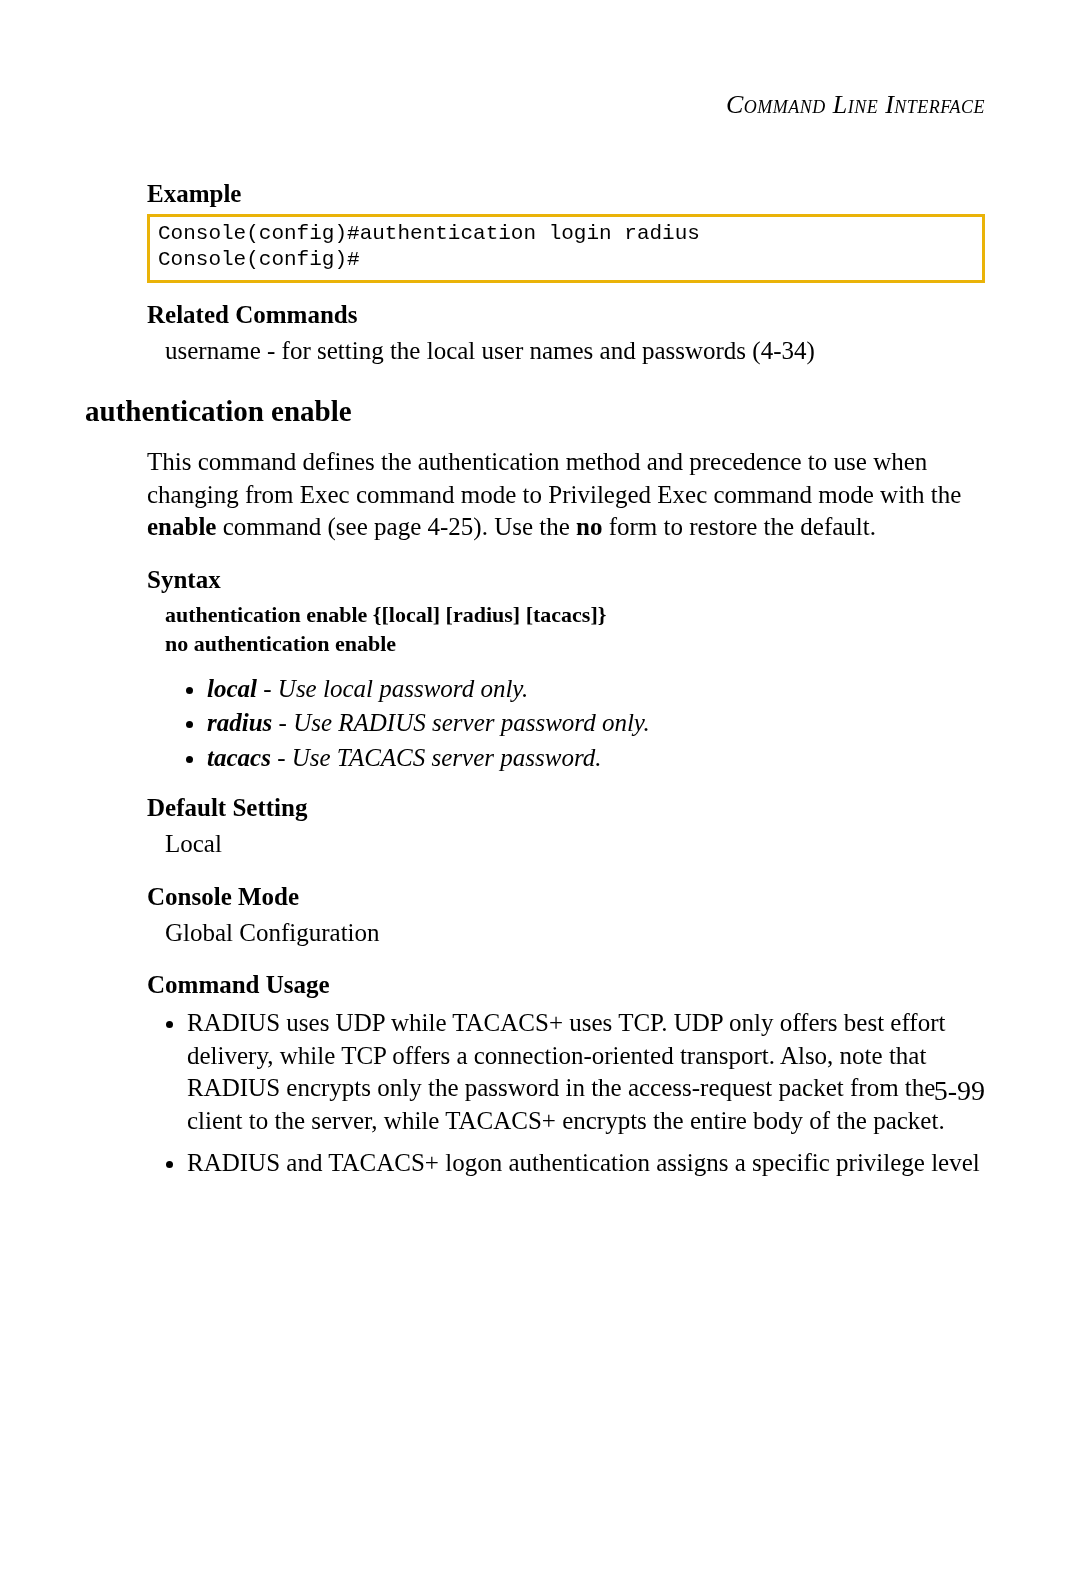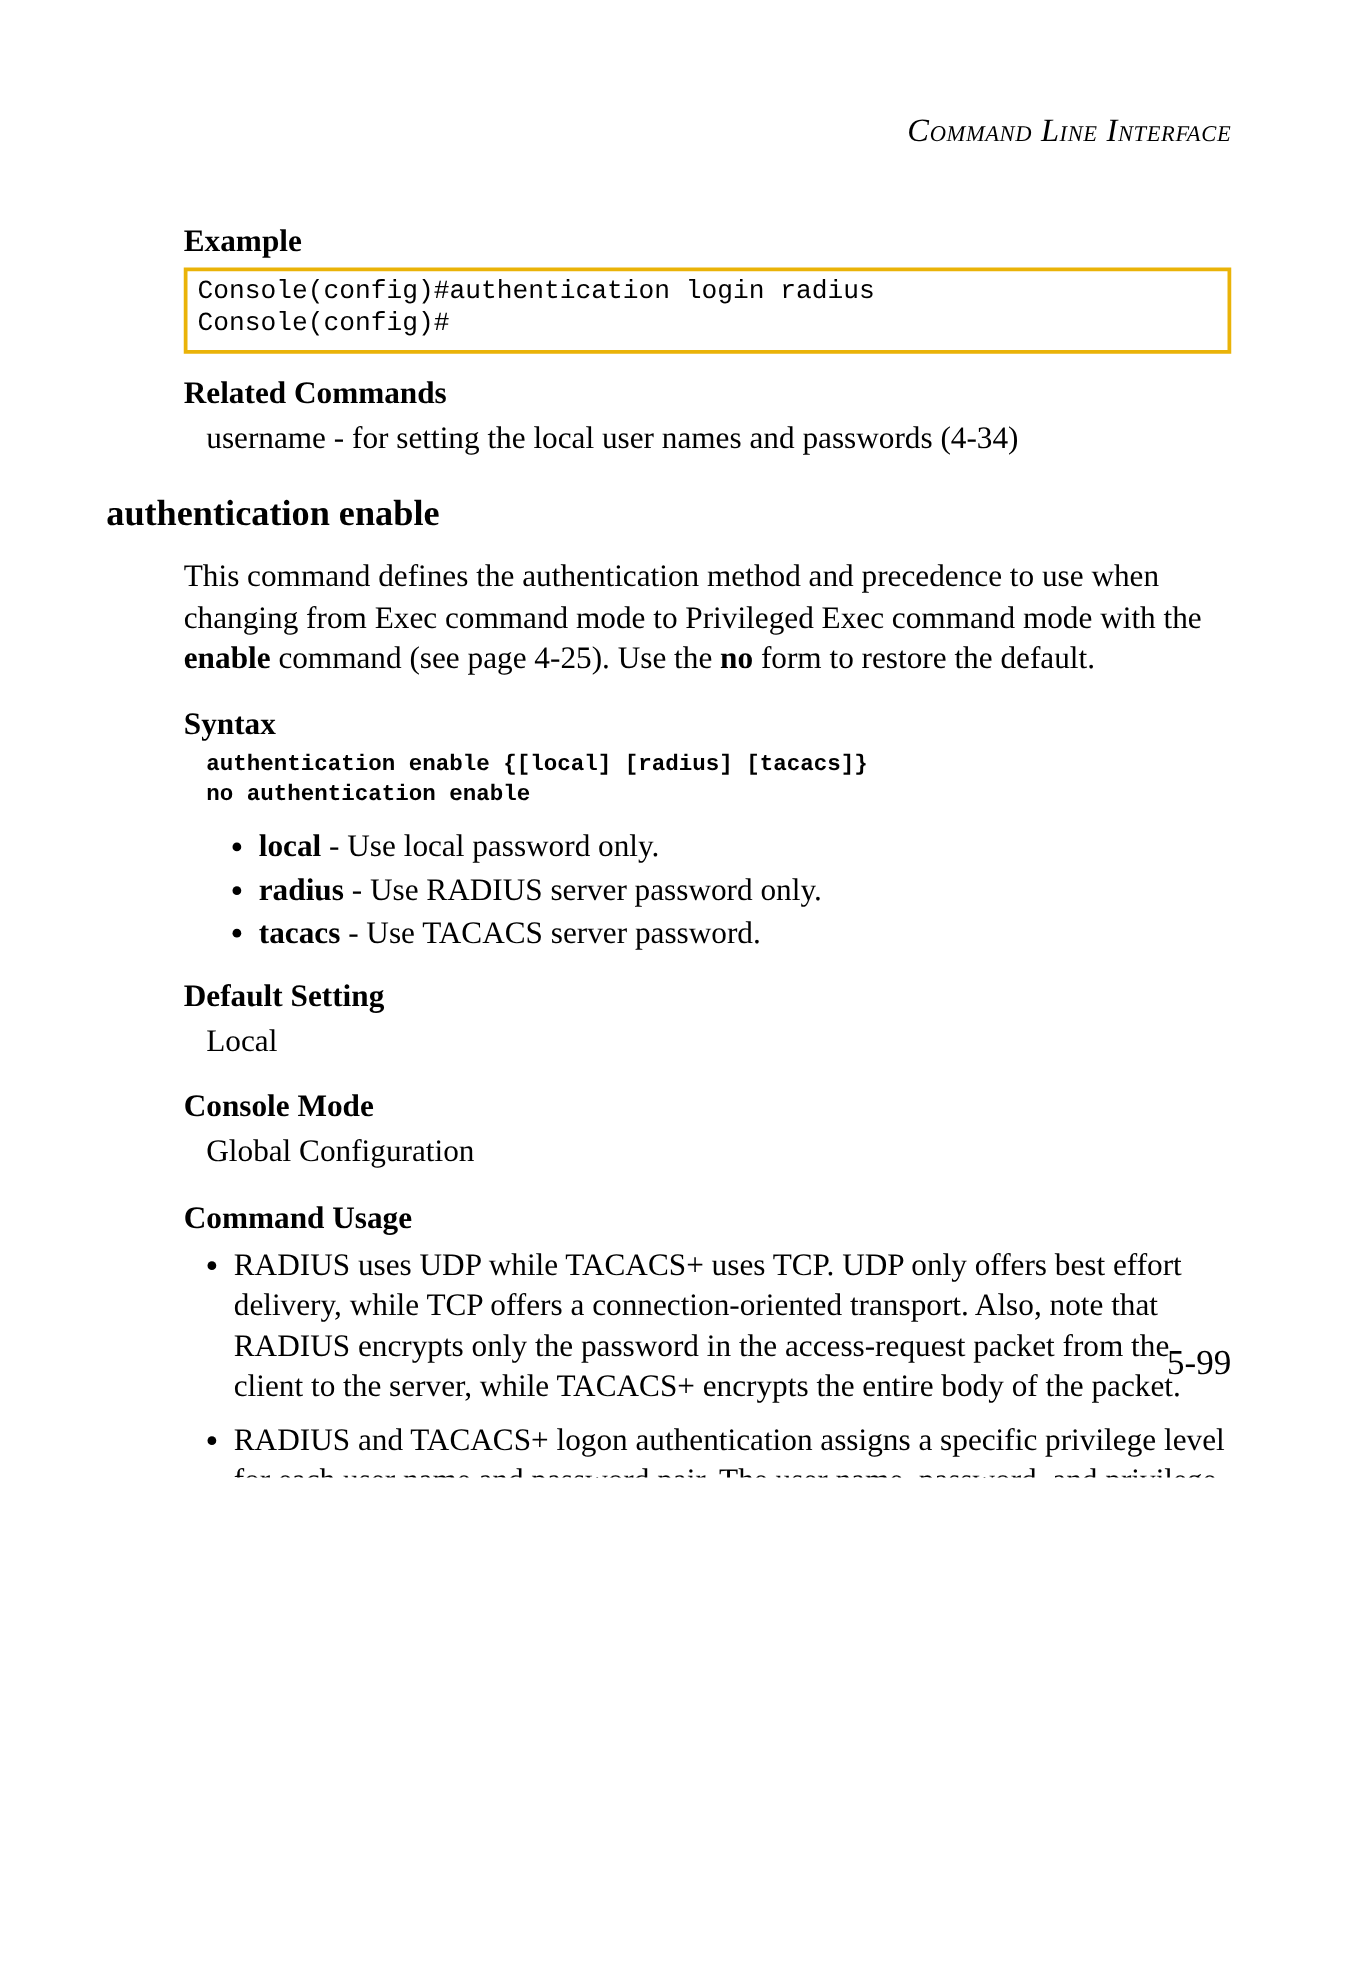--- a/index.html
+++ b/index.html
@@ -53,33 +53,33 @@
     font-weight: bold;
     font-size: 29px;
     margin: 28px 0 16px 0;
   }
   .syntax-block {
     padding-left: 18px;
     margin-bottom: 10px;
   }
   .syntax-line {
     font-weight: bold;
-    font-size: 18px;
+    font-size: 22px;
     line-height: 1.35;
-    font-family: Liberation Mono, monospace;
   }
   ul.bullets {
     list-style: disc;
     margin: 14px 0 20px 0;
     padding-left: 60px;
   }
   ul.bullets li {
     font-size: 25px;
     line-height: 1.3;
     margin-bottom: 2px;
+    font-style: italic;
   }
   ul.usage {
     list-style: disc;
     margin: 8px 0 0 0;
     padding-left: 40px;
   }
   ul.usage li {
     font-size: 25px;
     line-height: 1.3;
     margin-bottom: 10px;

